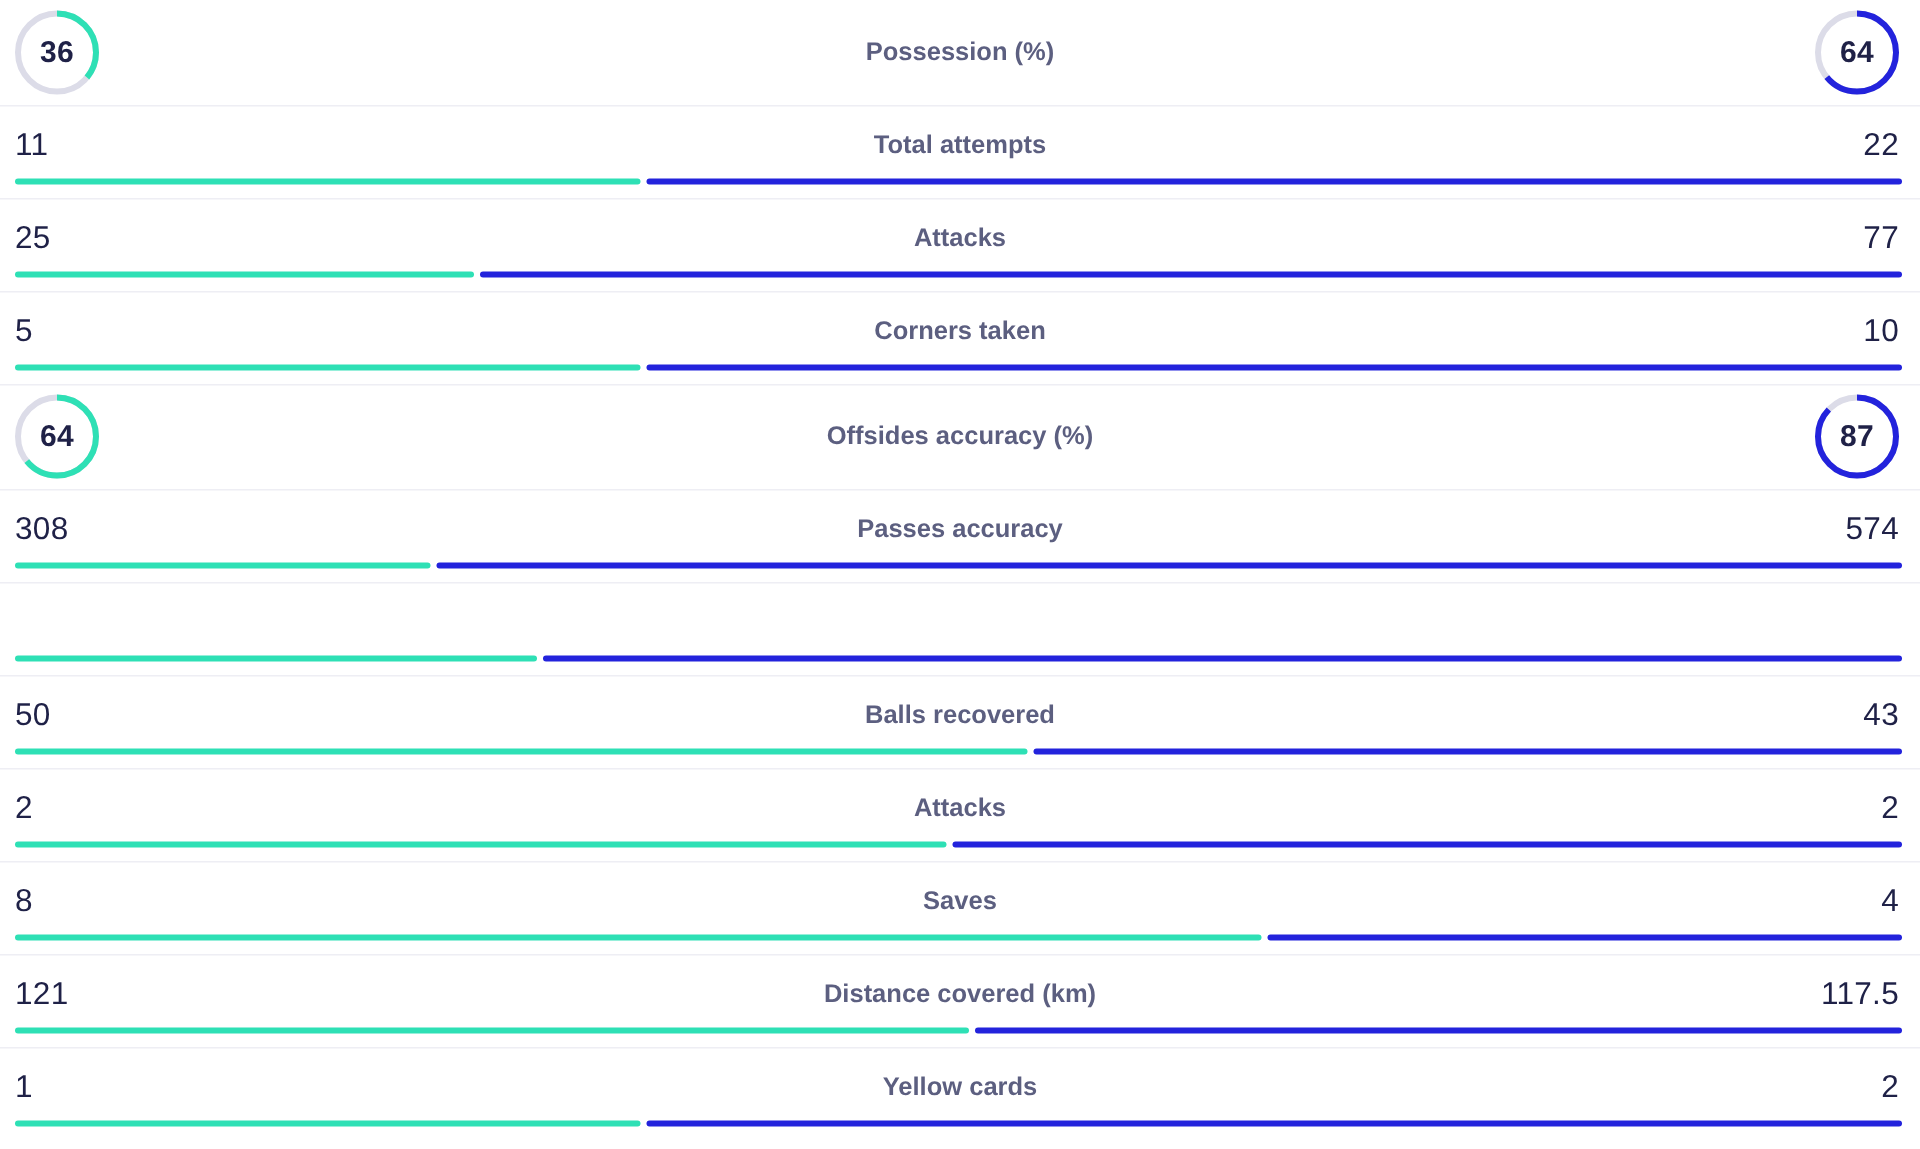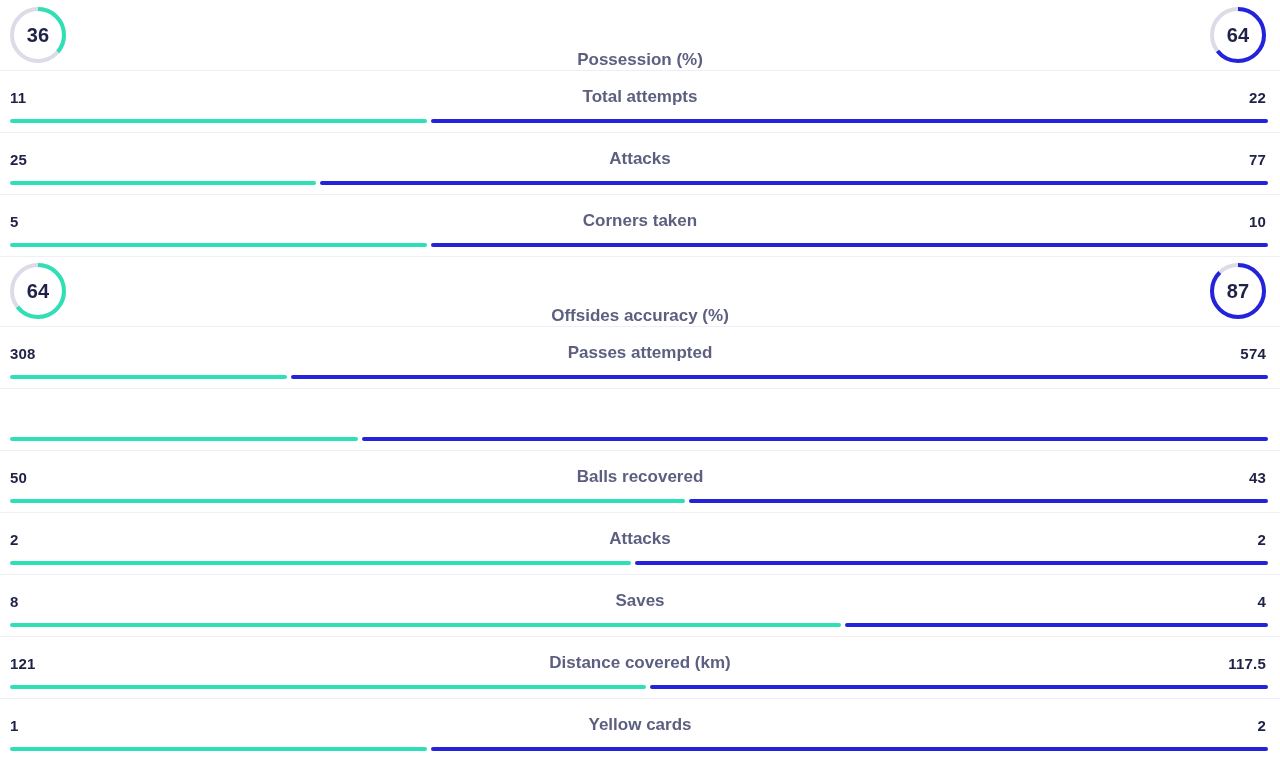--- a/index.html
+++ b/index.html
@@ -48,22 +48,22 @@
     height: 36px;
     display: flex;
     align-items: center;
     justify-content: center;
   }
 
   .val {
     position: absolute;
     top: 50%;
     transform: translateY(-50%);
-    font-size: 15px;
-    font-weight: 700;
+    font-size: 21px;
+    font-weight: 400;
     color: #1f2147;
     letter-spacing: 0.2px;
     white-space: nowrap;
   }
   .val-home { left: 10px; }
   .val-away { right: 14px; }
 
   .stat-label {
     font-size: 17px;
     color: #5c5f80;
@@ -88,21 +88,21 @@
     border-radius: 3px;
     flex: 0 0 auto;
   }
   .bar-home { background: #2ee0b5; }
   .bar-away { background: #2323dc; }
 
   
   .row-donut {
     height: 70px;
     display: flex;
-    align-items: flex-end;
+    align-items: center;
     justify-content: center;
     position: relative;
   }
 
   .donut {
     position: absolute;
     top: 50%;
     transform: translateY(-50%);
     width: 58px;
     height: 58px;
@@ -197,21 +197,21 @@
         <svg viewBox="0 0 58 58">
           <circle class="donut-track" cx="29" cy="29" r="26"></circle>
           <circle class="donut-arc arc-away" cx="29" cy="29" r="26" stroke-dasharray="142.13 163.36"></circle>
         </svg>
         <div class="donut-num">87</div>
       </div>
     </div>
     <div class="stat-row row-bar">
       <div class="row-head">
         <div class="val val-home">308</div>
-        <div class="stat-label">Passes attempted</div>
+        <div class="stat-label">Passes accuracy</div>
         <div class="val val-away">574</div>
       </div>
       <div class="bar-track">
         <div class="bar-seg bar-home" style="width: calc(22.2% - 2px);"></div>
         <div class="bar-seg bar-away" style="width: calc(77.8% - 2px);"></div>
       </div>
     </div>
     <div class="stat-row row-bar">
       <div class="bar-track">
         <div class="bar-seg bar-home" style="width: calc(27.8% - 2px);"></div>

